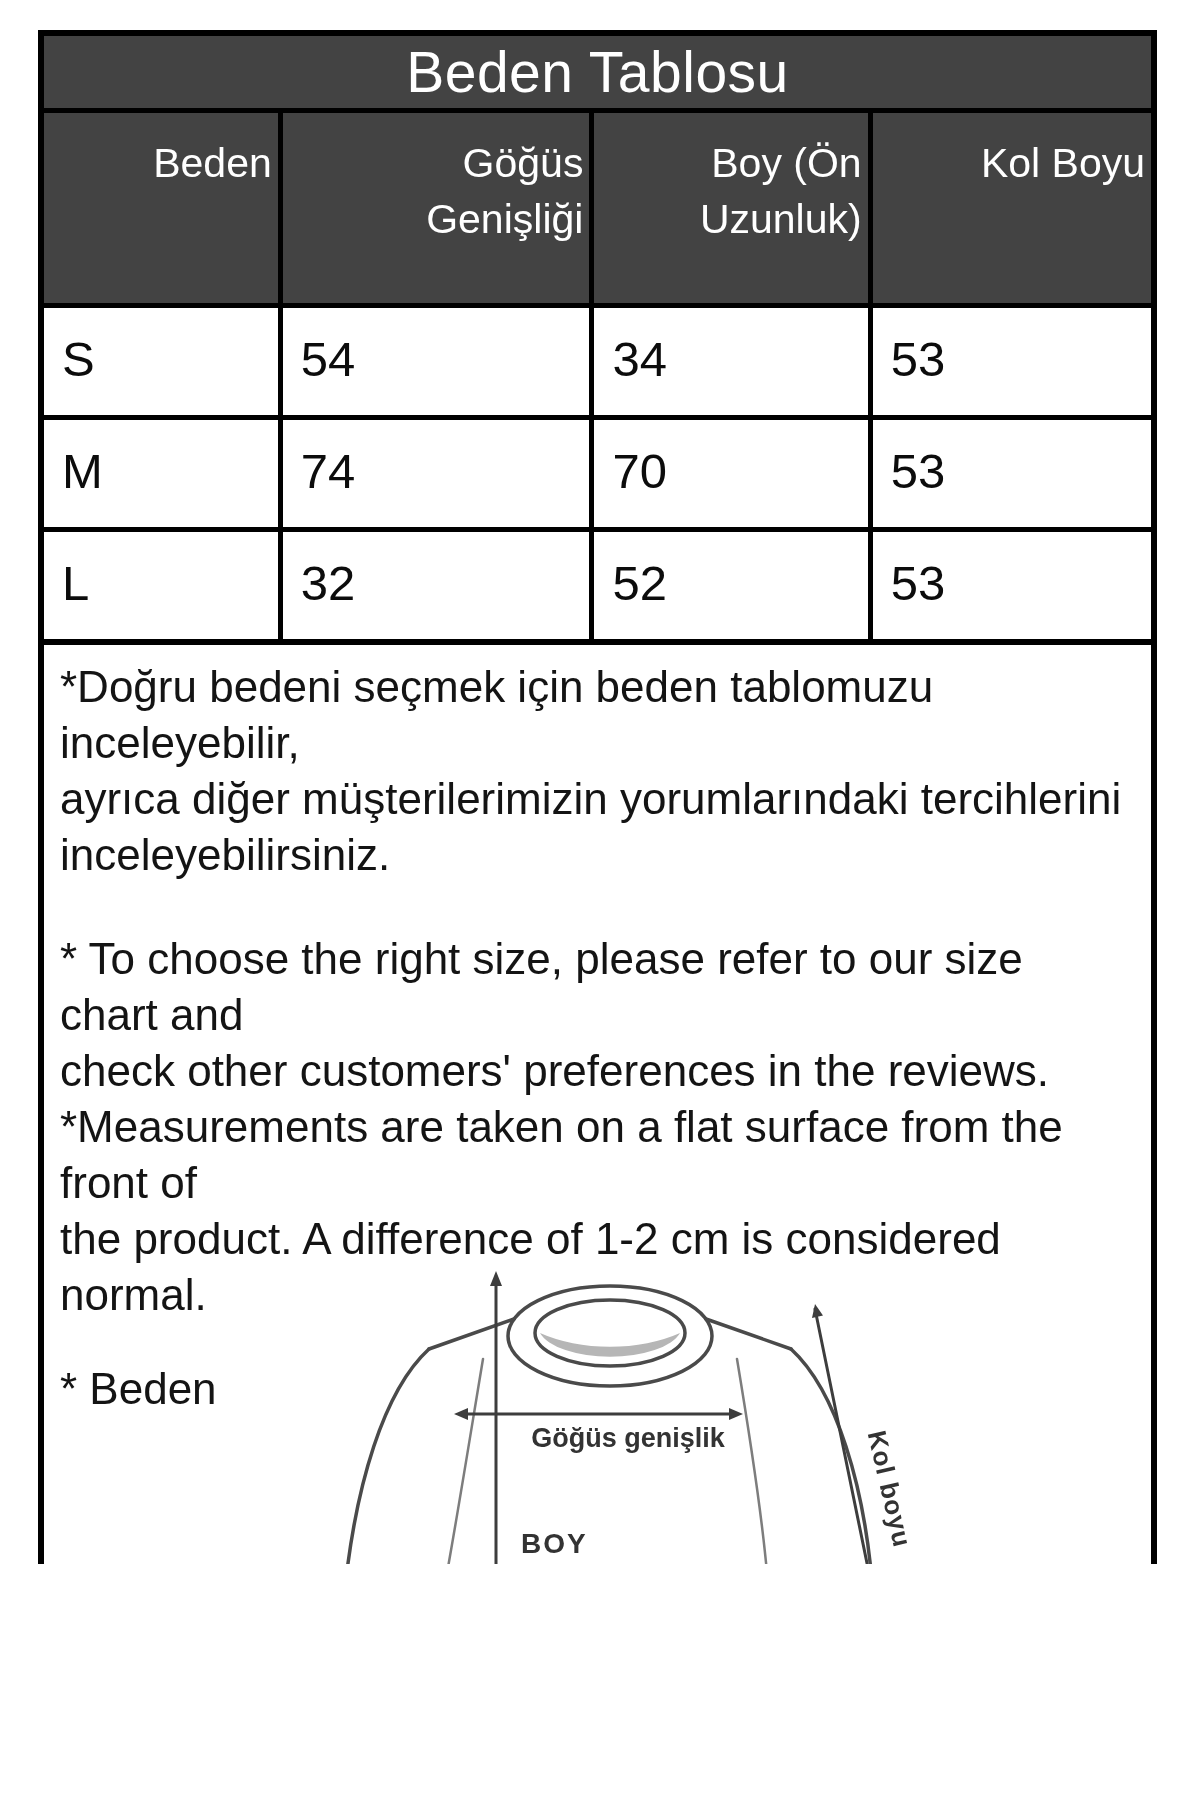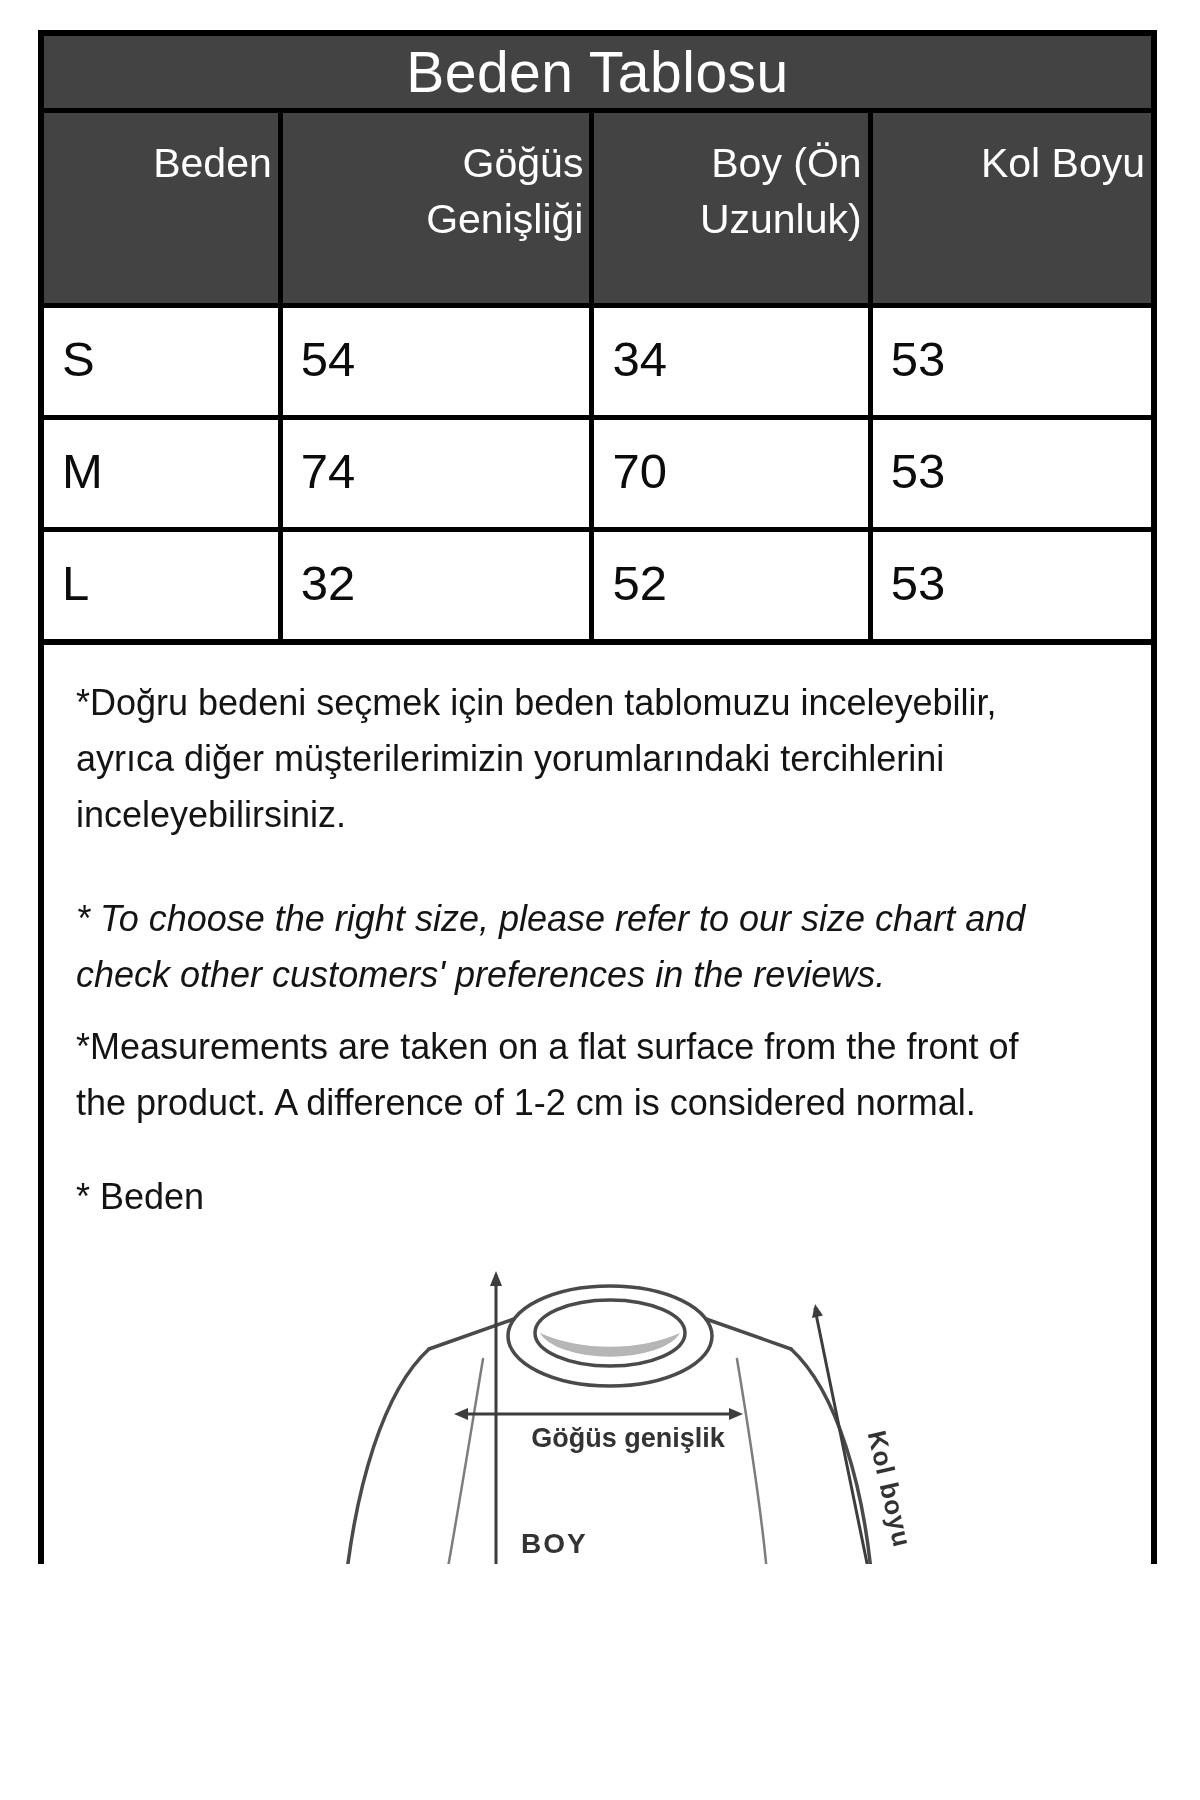--- a/index.html
+++ b/index.html
@@ -13,22 +13,22 @@
   .title-cell{height:70px;background:#434343;color:#fff;text-align:center;
               font-size:57px;font-weight:400;vertical-align:middle;letter-spacing:0.5px;}
   .head-cell{height:168px;background:#434343;color:#fff;font-size:41px;line-height:56px;
              vertical-align:top;padding:22px 6px 0 16px;font-weight:400;text-align:right;}
   .data-cell{height:101px;background:#fff;color:#0c0c0c;font-size:49px;
              vertical-align:middle;padding:0 6px 6px 18px;font-weight:400;}
 
   .notes{position:relative;box-sizing:border-box;height:1180px;
          border-left:6px solid #000;border-right:6px solid #000;border-bottom:9px solid #000;
          padding:14px 24px 0 16px;}
-  .note{margin:16px;font-size:36px;line-height:56px;white-space:pre-line;color:#141414;}
-  .note.gap-en{margin-top:48px;font-style:italic;}
+  .note{margin:0;font-size:44px;line-height:56px;white-space:pre-line;color:#141414;}
+  .note.gap-en{margin-top:48px;}
   .note.gap-brand{margin-top:38px;}
 
   .sketch{position:absolute;left:271px;top:596px;}
   .sketch path,.sketch ellipse,.sketch line{fill:none;stroke:#4a4a4a;stroke-width:3.5;
          stroke-linecap:round;stroke-linejoin:round;}
   .sketch .soft{stroke:#7d7d7d;stroke-width:2.5;}
   .sketch .shade{fill:#b6b6b6;stroke:none;}
   .sketch .cuff-shade{fill:#c9c9c9;stroke:#4a4a4a;stroke-width:3;}
   .sketch .meas{stroke:#3d3d3d;stroke-width:3;}
   .sketch .arrowhead{fill:#3d3d3d;stroke:none;}

